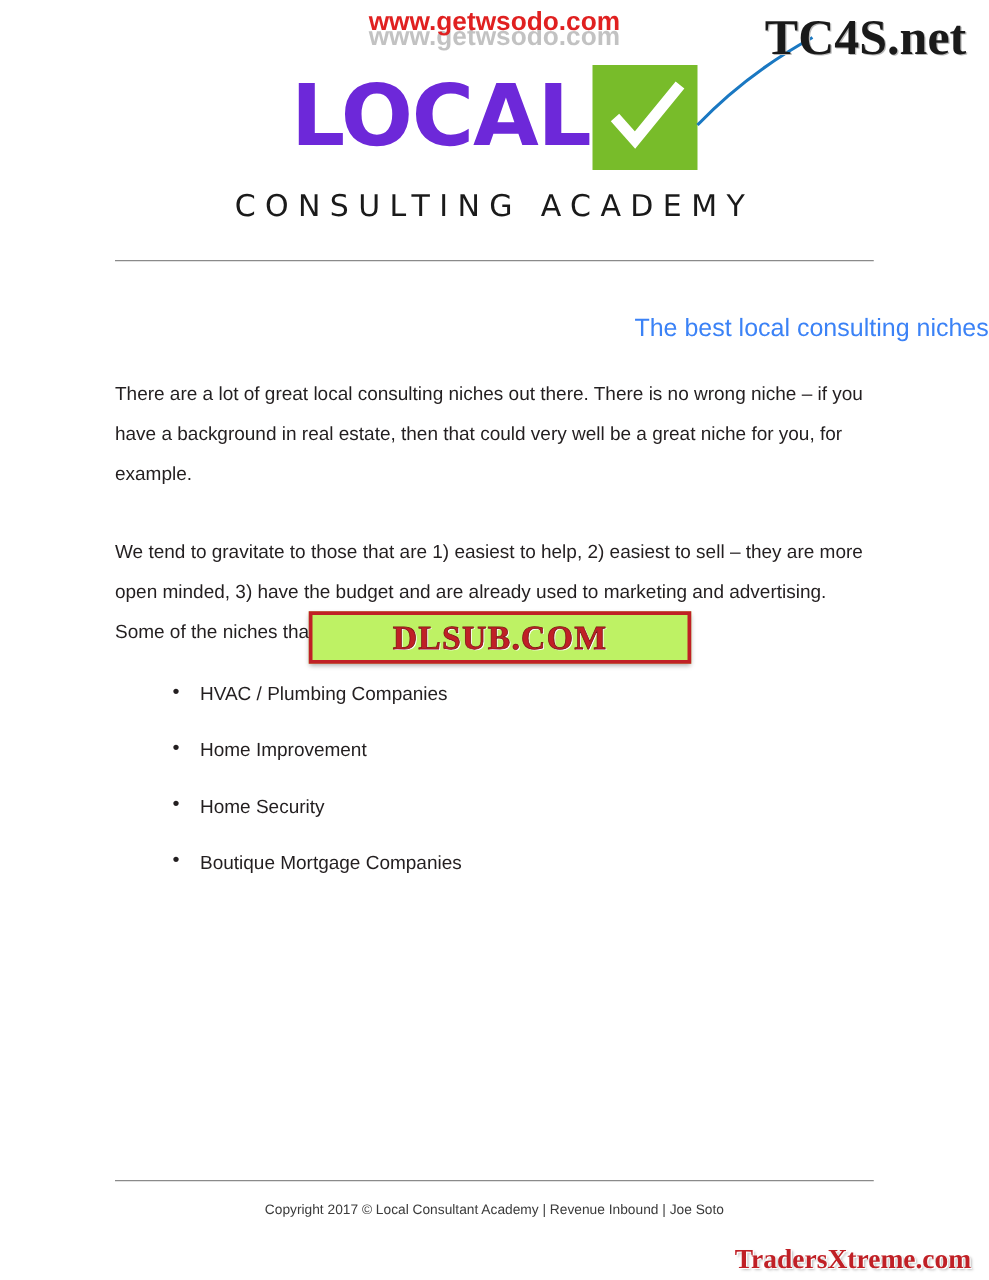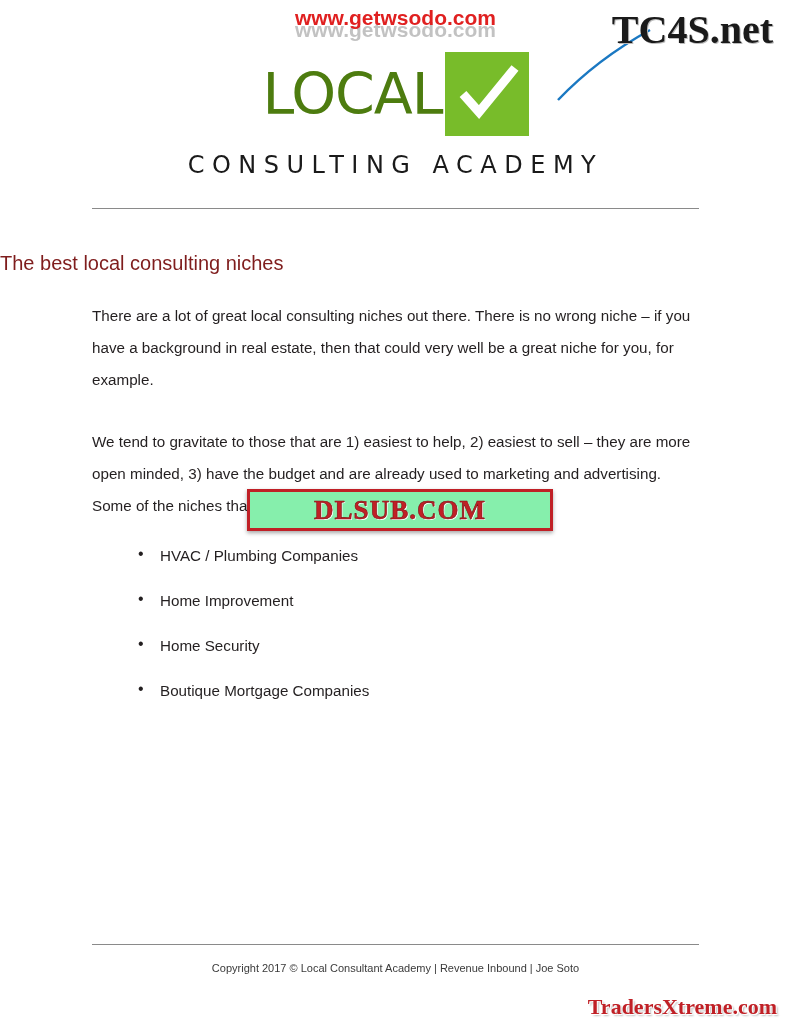--- a/index.html
+++ b/index.html
@@ -53,21 +53,21 @@
     color: #1a1a1a;
     text-shadow: 1px 1px 0 #bbb;
     z-index: 45;
   }
   .wm-dlsub {
     position: absolute;
     top: 489px;
     left: 247px;
     width: 300px;
     height: 36px;
-    background: #86efac;
+    background: #bef264;
     border: 3px solid #c02026;
     box-shadow: 0 2px 4px rgba(0,0,0,0.35);
     display: flex;
     align-items: center;
     justify-content: center;
     z-index: 46;
   }
   .wm-dlsub span {
     font-family: "Liberation Serif", serif;
     font-size: 27px;
@@ -99,23 +99,23 @@
     text-align: center;
   }
   .logo-row {
     display: inline-flex;
     align-items: center;
     justify-content: center;
     height: 92px;
   }
   .logo-word {
     font-family: "DejaVu Sans", sans-serif;
-    font-size: 57px;
-    font-weight: normal;
-    color: #4d7c0f;
+    font-size: 68px;
+    font-weight: bold;
+    color: #6d28d9;
     letter-spacing: -1px;
     line-height: 1;
   }
   .logo-check {
     width: 84px;
     height: 84px;
     background: #78bc2a;
     margin-left: 2px;
     position: relative;
   }
@@ -149,24 +149,24 @@
   }
   .rule-top { top: 208px; }
   .rule-bottom { top: 944px; }
 
   
   .doc-title {
     position: absolute;
     top: 252px;
     left: 0;
     width: 100%;
-    text-align: left;
+    text-align: right;
     font-family: "Liberation Sans", sans-serif;
     font-size: 20px;
-    color: #7f1d1d;
+    color: #3b82f6;
   }
   .content {
     position: absolute;
     top: 300px;
     left: 92px;
     width: 607px;
   }
   .para {
     font-size: 15.2px;
     line-height: 32px;

